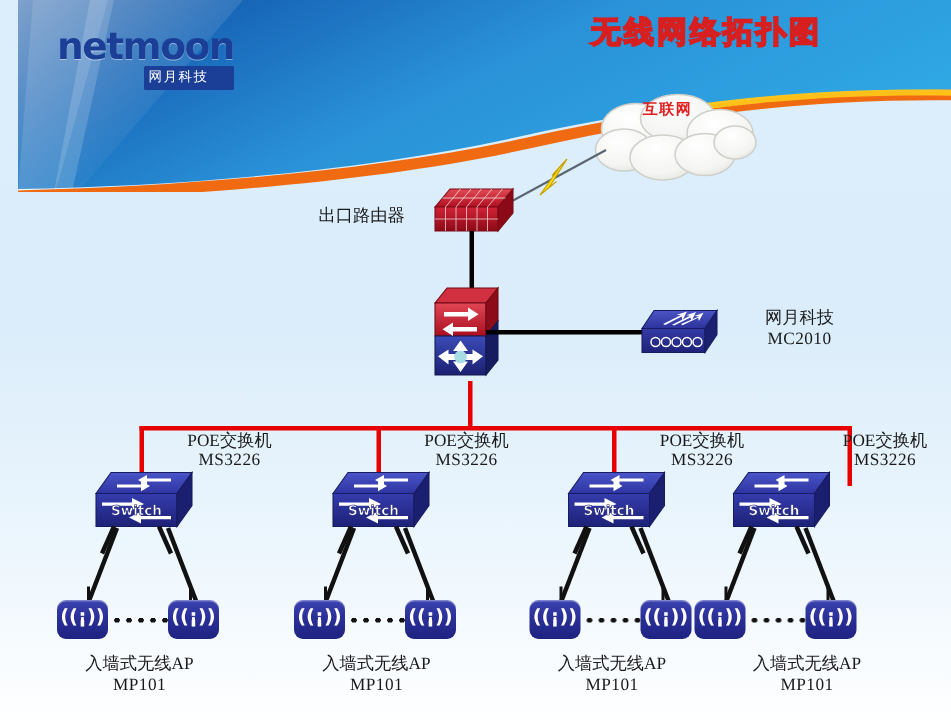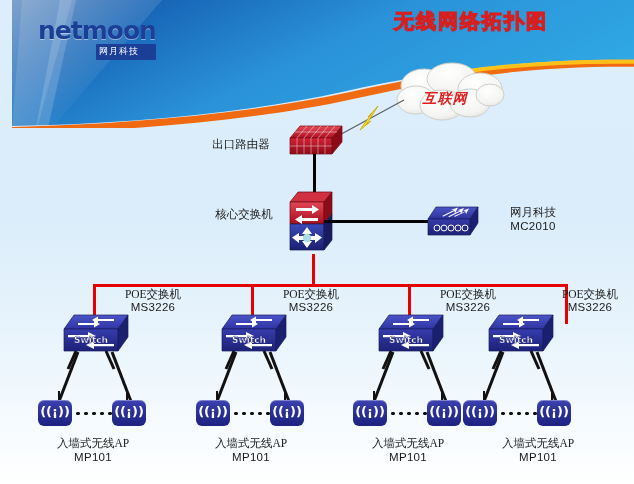--- a/index.html
+++ b/index.html
@@ -81,45 +81,44 @@
   .lbl {
     position: absolute;
     color: #1a1a1a;
     font-size: 11.5px;
     line-height: 13.5px;
     text-align: center;
     white-space: nowrap;
     font-family: Liberation Serif, serif;
   }
   .lbl.mono-model {
-    font-family: Liberation Sans, sans-serif;
+    font-family: Liberation Serif, serif;
     letter-spacing: 0.3px;
     text-align: center;
   }
 
   
   .line {
     position: absolute;
     background: #000000;
   }
   .line.red { background: #e60000; }
 
   
   .cloud-text {
     position: absolute;
     left: 405px;
-    top: 90px;
+    top: 66px;
     width: 80px;
     text-align: center;
     font-family: "DejaVu Sans", sans-serif;
-    font-size: 14px;
+    font-size: 10px;
     font-weight: bold;
     color: #e02020;
     letter-spacing: 1px;
-    font-style: italic;
   }
 
   
   .ap {
     position: absolute;
     width: 34px;
     height: 26px;
   }
   .ap-body {
     position: absolute;
@@ -260,21 +259,20 @@
       <line x1="16" y1="14" x2="16" y2="30"></line>
       <line x1="23" y1="14" x2="23" y2="30"></line>
       <line x1="30" y1="14" x2="30" y2="30"></line>
       <line x1="37" y1="14" x2="37" y2="30"></line>
       <line x1="2" y1="22" x2="44" y2="22"></line>
     </g>
   </svg>
 
   <div class="line" style="left:313px;top:154px;width:3px;height:42px;"></div>
 
-  <div class="lbl" style="left:196px;top:208px;width:96px;">核心交换机</div>
 
   <svg style="position:absolute;left:288px;top:190px;width:52px;height:70px;" viewBox="0 0 52 70">
     <defs>
       <linearGradient id="csRed" x1="0" y1="0" x2="0" y2="1">
         <stop offset="0%" stop-color="#e04654"></stop>
         <stop offset="100%" stop-color="#a90f1f"></stop>
       </linearGradient>
       <linearGradient id="csBlue" x1="0" y1="0" x2="0" y2="1">
         <stop offset="0%" stop-color="#3b4bb8"></stop>
         <stop offset="100%" stop-color="#1b1f70"></stop>

